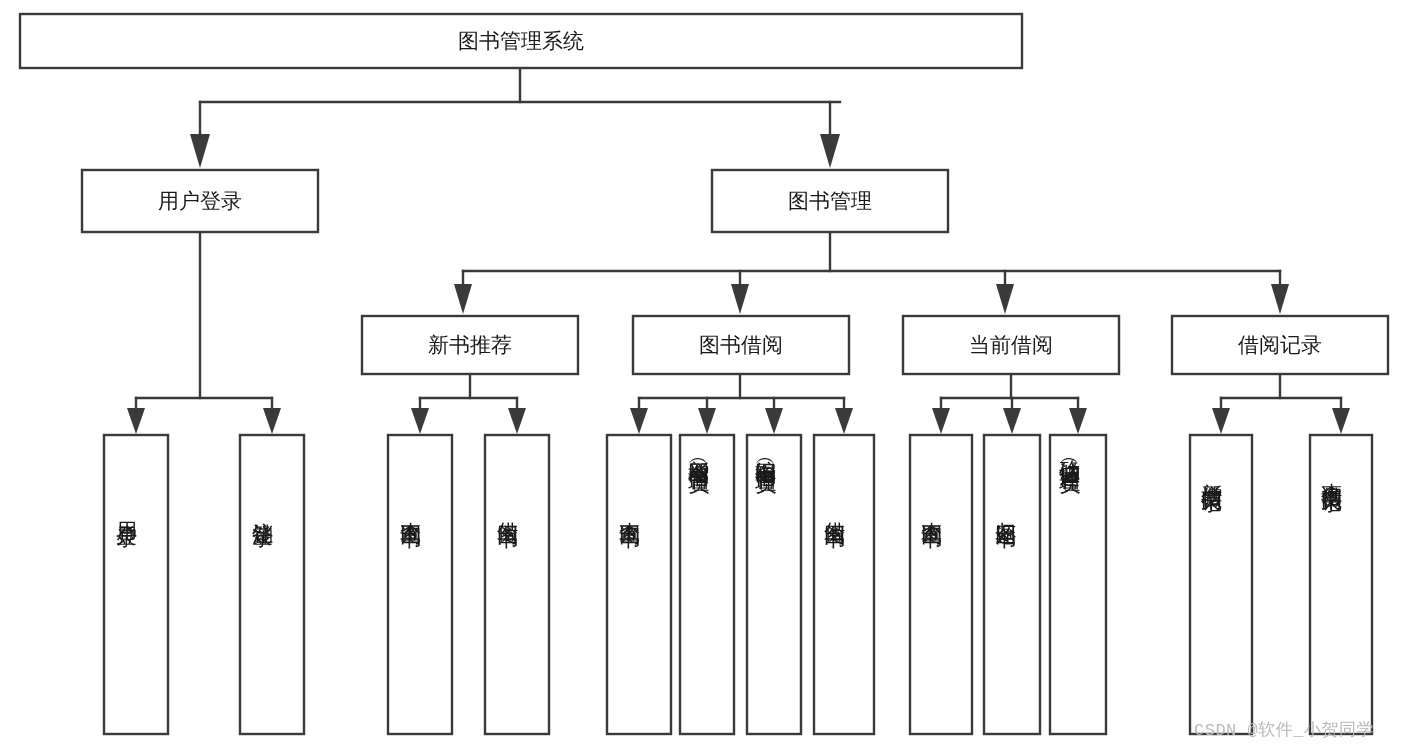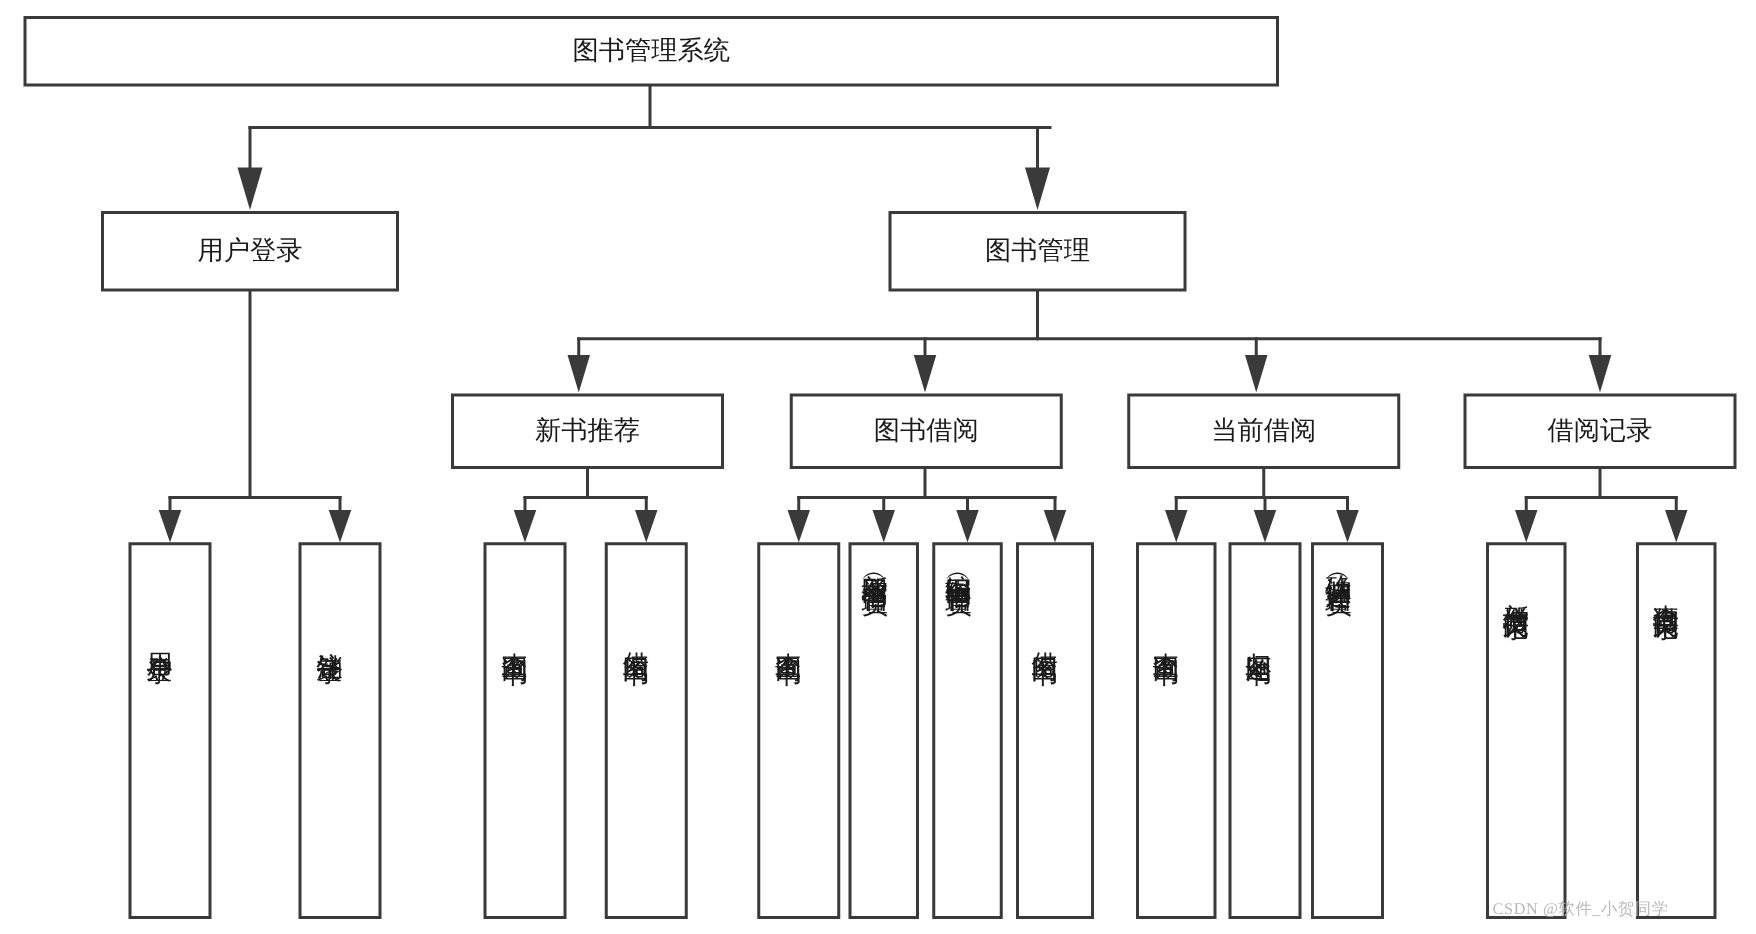--- a/index.html
+++ b/index.html
@@ -55,22 +55,22 @@
     font-family: "Liberation Sans", "DejaVu Sans", sans-serif;
     font-size: 21px;
     line-height: 1.18;
     color: #1a1a1a;
     letter-spacing: 2px;
     white-space: nowrap;
     pointer-events: none;
   }
   .watermark {
     position: absolute;
-    font-family: Liberation Serif, serif;
-    font-size: 13px;
+    font-family: Liberation Mono, monospace;
+    font-size: 17px;
     color: #b9b9b9;
     white-space: nowrap;
     letter-spacing: 0.5px;
   }
 </style>
 </head>
 <body>
 
 <div id="diagram-root">
 

